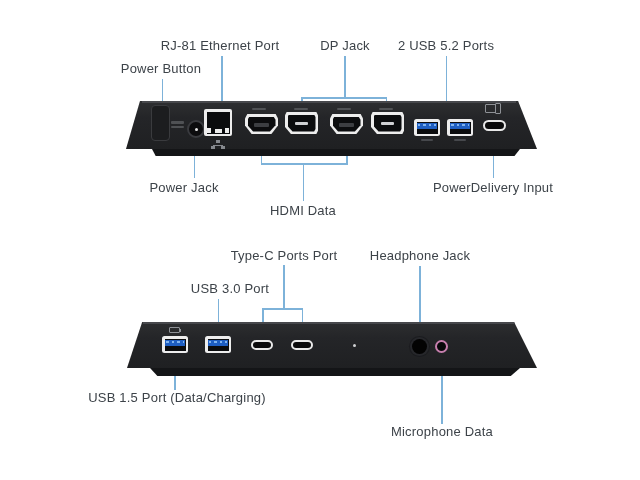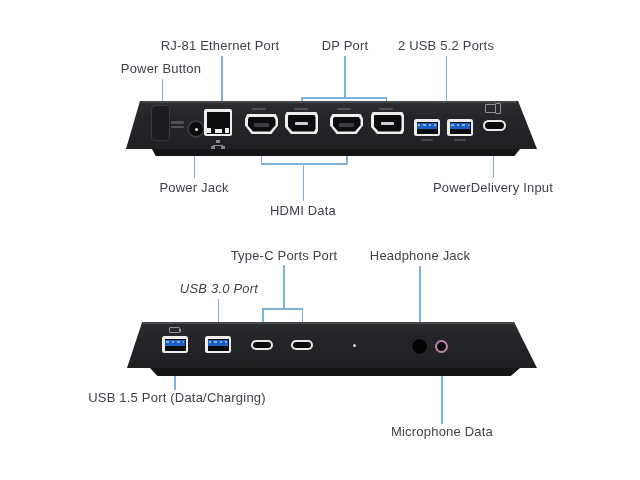--- a/index.html
+++ b/index.html
@@ -41,23 +41,23 @@
 </style>
 </head>
 <body>
 
 <div class="stage">
 
   <div>
 
     <div class="lbl" style="left:161px;top:62px;">Power Button</div>
     <div class="lbl" style="left:220px;top:39px;">RJ-81 Ethernet Port</div>
-    <div class="lbl" style="left:345px;top:39px;">DP Port</div>
+    <div class="lbl" style="left:345px;top:39px;">DP Jack</div>
     <div class="lbl" style="left:446px;top:39px;">2 USB 5.2 Ports</div>
-    <div class="lbl" style="left:194px;top:181px;text-align:center;">Power Jack</div>
+    <div class="lbl" style="left:184px;top:181px;text-align:center;">Power Jack</div>
     <div class="lbl" style="left:303px;top:204px;">HDMI Data</div>
     <div class="lbl" style="left:493px;top:181px;">PowerDelivery Input</div>
 
     <div class="ll v" style="left:161.5px;top:79px;height:26px;"></div>
     <div class="ll v" style="left:221px;top:56px;height:54px;"></div>
     <div class="ll v" style="left:344px;top:56px;height:41px;"></div>
     <div class="ll h" style="left:301px;top:97px;width:86px;"></div>
     <div class="ll v" style="left:301px;top:97px;height:20px;"></div>
     <div class="ll v" style="left:385.5px;top:97px;height:20px;"></div>
     <div class="ll v" style="left:445.5px;top:56px;height:58px;"></div>
@@ -136,21 +136,21 @@
 
     <div style="position:absolute;left:485px;top:103px;width:17px;height:11px;">
       <div class="outline" style="left:0;top:1px;width:9px;height:7px;border-radius:1px;"></div>
       <div class="outline" style="right:1px;top:0;width:4px;height:9px;border-radius:1px;"></div>
     </div>
     <div class="usbc" style="left:483px;top:120px;width:19px;height:7px;"></div>
   </div>
 
   <div>
 
-    <div class="lbl" style="left:219px;top:282px;font-style:italic;">USB 3.0 Port</div>
+    <div class="lbl" style="left:230px;top:282px;">USB 3.0 Port</div>
     <div class="lbl" style="left:284px;top:249px;">Type-C Ports Port</div>
     <div class="lbl" style="left:420px;top:249px;">Headphone Jack</div>
     <div class="lbl" style="left:177px;top:391px;">USB 1.5 Port (Data/Charging)</div>
     <div class="lbl" style="left:442px;top:425px;">Microphone Data</div>
 
     <div class="ll v" style="left:217.5px;top:299px;height:36px;"></div>
     <div class="ll v" style="left:283px;top:265px;height:43px;"></div>
     <div class="ll h" style="left:262px;top:308px;width:41px;"></div>
     <div class="ll v" style="left:262px;top:308px;height:32px;"></div>
     <div class="ll v" style="left:301.5px;top:308px;height:32px;"></div>

